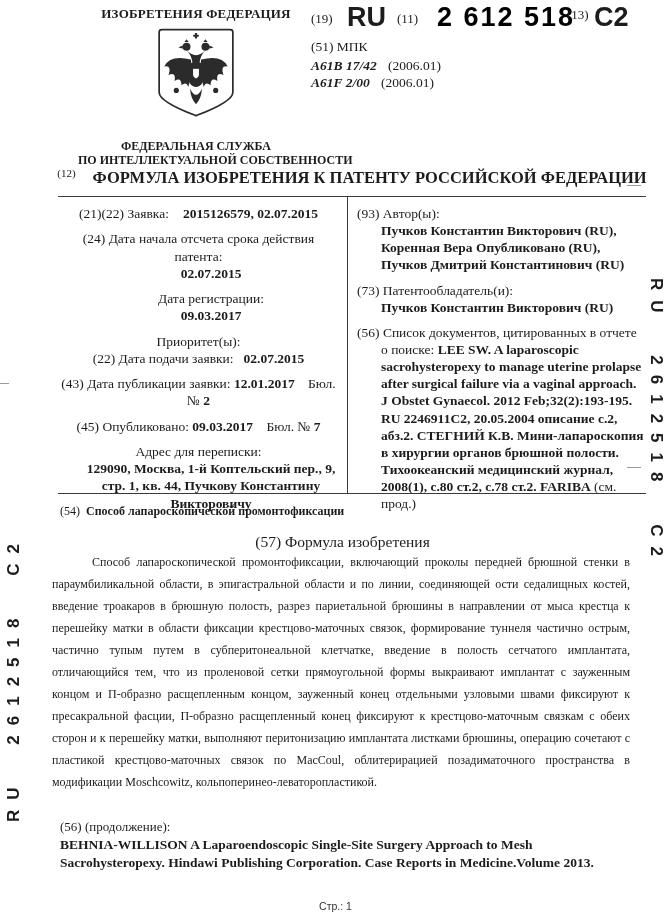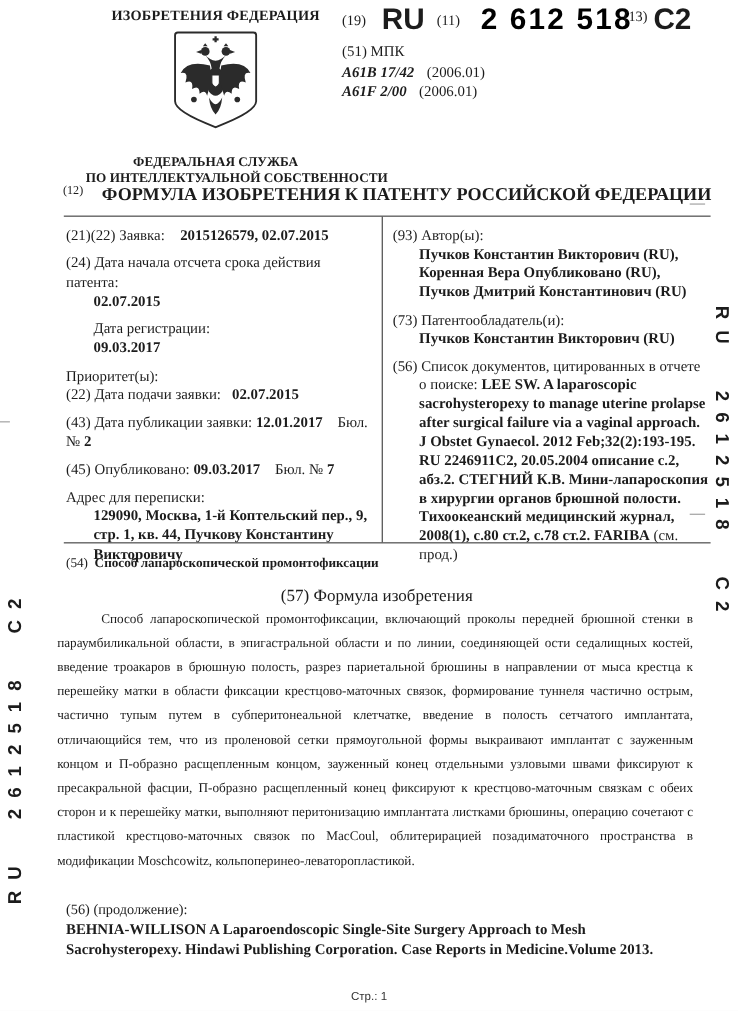--- a/index.html
+++ b/index.html
@@ -18,21 +18,21 @@
   .ipc-line{font-size:13.5px;margin-top:2px;}
   .ipc-code{font-weight:bold;font-style:italic;}
   .ipc-year{margin-left:8px;}
   
   .doc-title{position:absolute;left:55px;top:167px;width:594px;text-align:center;
              font-weight:bold;font-size:16.5px;white-space:nowrap;}
   .doc-title sup{font-weight:normal;font-size:11px;vertical-align:6px;margin-right:17px;font-family:Liberation Serif, serif;}
   .rule{position:absolute;left:58px;width:588px;border-top:1.4px solid #3a3a3a;height:0;}
   
   .biblio{position:absolute;left:58px;top:197px;width:588px;height:296px;display:flex;}
-  .bcol-l{width:289px;box-sizing:border-box;padding:8px 10px 0 2px;font-size:13.5px;line-height:1.28;}
+  .bcol-l{width:289px;box-sizing:border-box;padding:8px 10px 0 2px;font-size:13.5px;line-height:1.28;text-align:center;}
   .bcol-r{width:299px;box-sizing:border-box;border-left:1px solid #3a3a3a;
           padding:8px 2px 0 9px;font-size:13.5px;line-height:1.27;}
   .row{margin-bottom:8px;}
   .ind{padding-left:25px;}
   .b{font-weight:bold;}
   .gap{display:inline-block;width:14px;}
   .gap2{display:inline-block;width:10px;}
   .hang{padding-left:24px;text-indent:-24px;margin-bottom:8px;}
   .names{padding-left:24px;font-weight:bold;}
   

